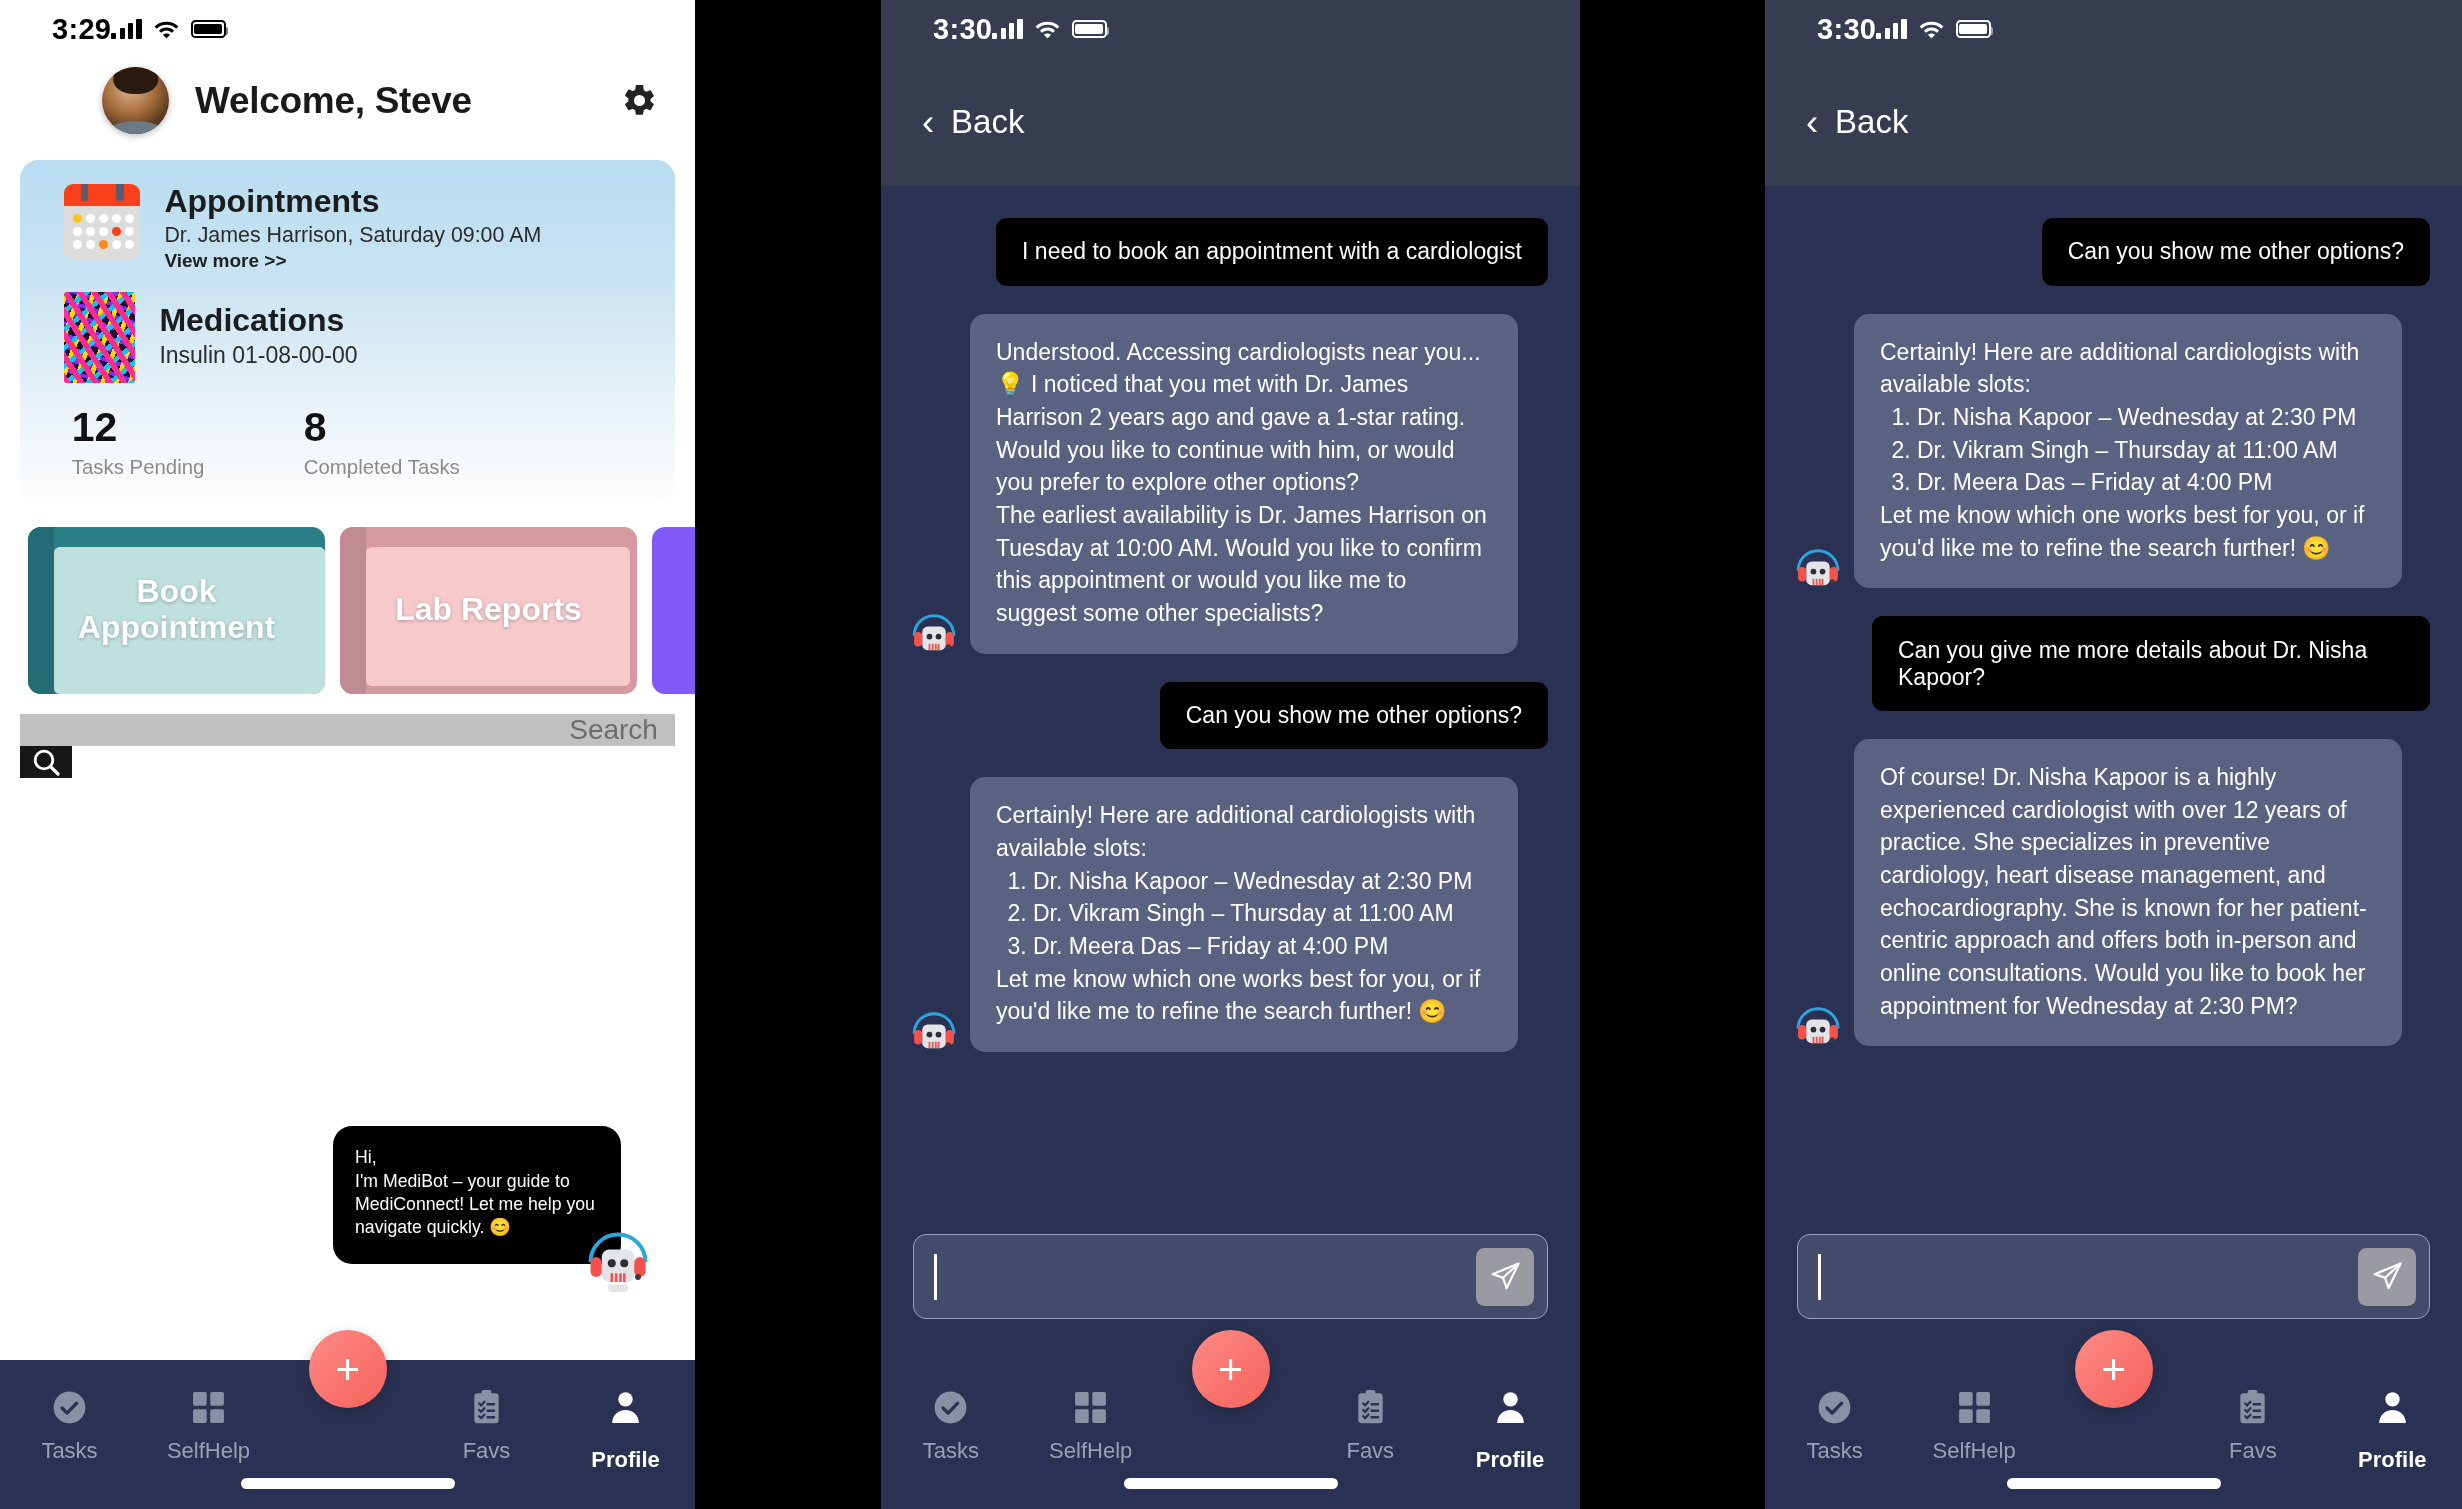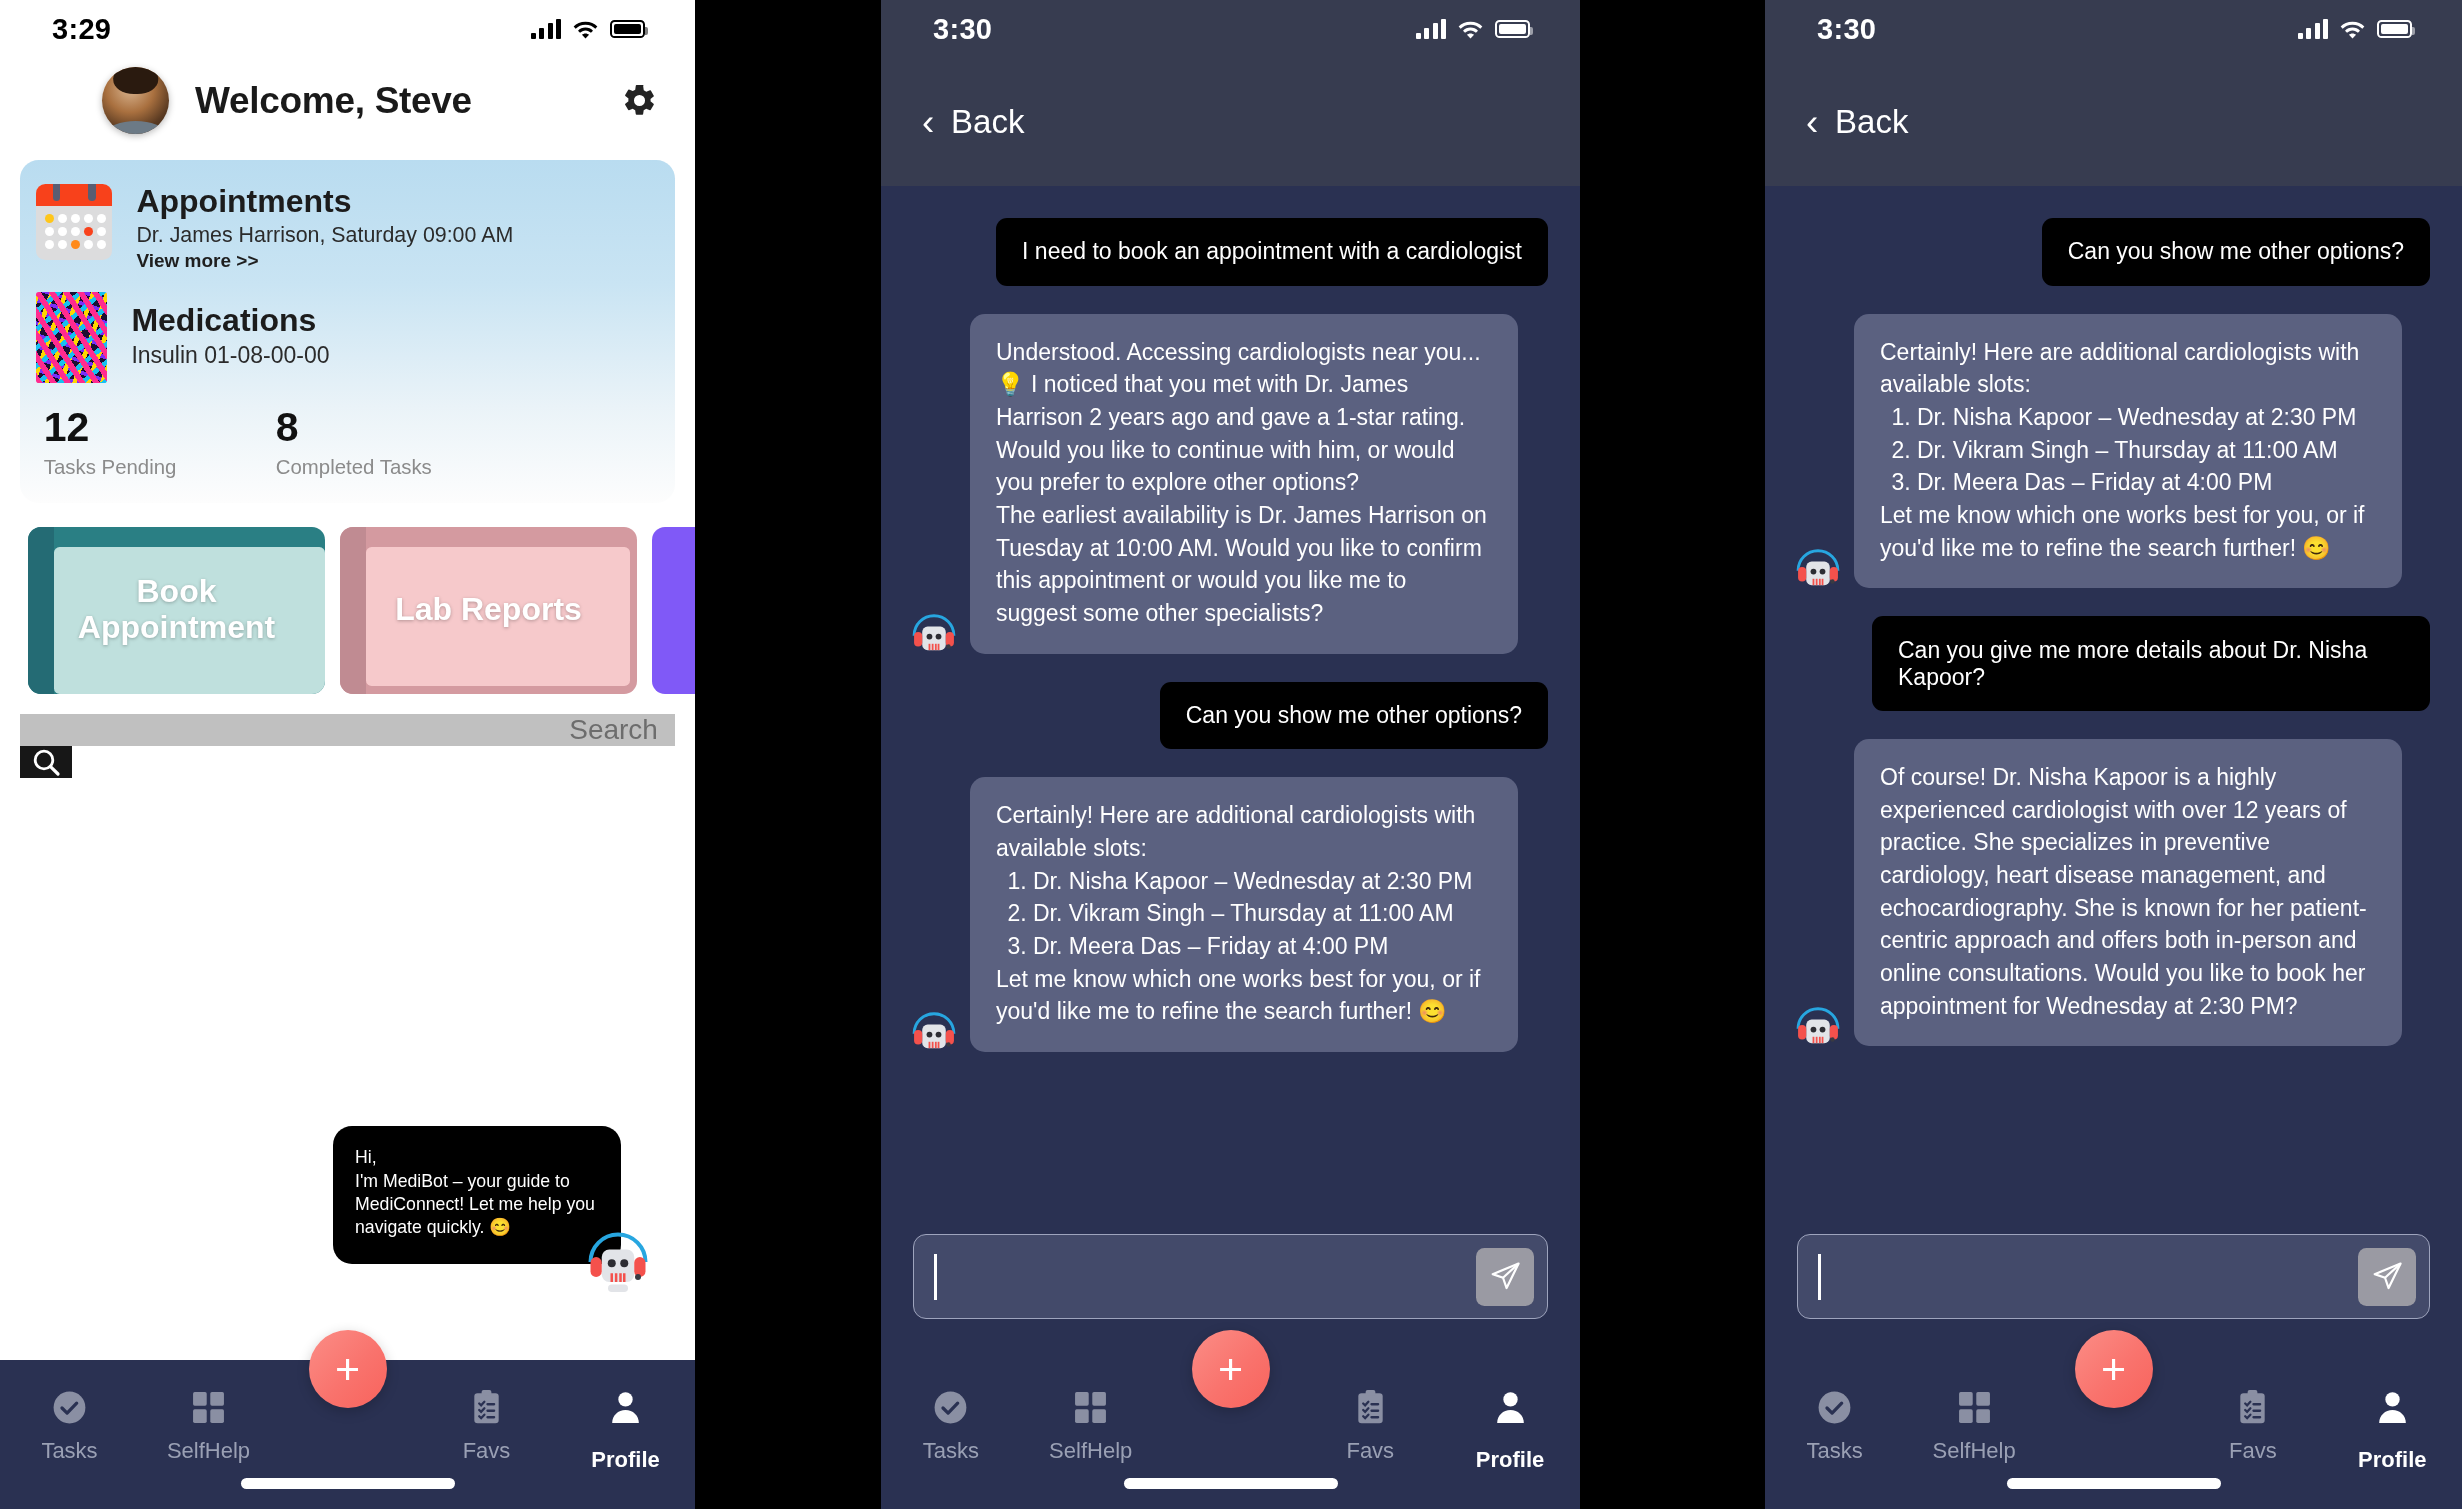--- a/index.html
+++ b/index.html
@@ -13,21 +13,21 @@
 
   
   .phone { position: absolute; top: 0; height: 1509px; overflow: hidden; }
   #phone1 { left: 0;    width: 695px; background: #fff; }
   #phone2 { left: 881px; width: 699px; background: #2a3152; }
   #phone3 { left: 1765px; width: 697px; background: #2a3152; }
 
   
   .statusbar {
     position: relative; height: 58px;
-    display: flex; align-items: center; justify-content: space-between;
+    display: flex; align-items: center; 
     padding: 0 50px 0 52px;
   }
   .sb-time { font-size: 29px; font-weight: bold; letter-spacing: 0.3px; }
   .sb-icons { display: flex; align-items: center; gap: 12px; }
   .sig { display: flex; align-items: flex-end; gap: 3.3px; height: 20.4px; }
   .sig i { display: block; width: 5.1px; border-radius: 0.9px; }
   .sig i:nth-child(1) { height: 6.5px; }
   .sig i:nth-child(2) { height: 11px; }
   .sig i:nth-child(3) { height: 16px; }
   .sig i:nth-child(4) { height: 20.4px; }
@@ -59,21 +59,21 @@
     background:#2a1a0f;border-radius:50% 50% 46% 46%;}
   .avatar::after{content:"";position:absolute;left:50%;bottom:-16%;width:86%;height:36%;transform:translateX(-50%);
     background:#6c7a86;border-radius:50% 50% 0 0;}
   .welcome-text { font-size: 37px; font-weight: bold; color: #1a1a1a; margin-left: 26px; letter-spacing: -0.3px; }
   .gear { margin-left: auto; width: 37px; height: 37px; }
   .gear svg { display:block; width:37px; height:37px; }
 
   .info-card {
     margin: 9.3px 20.4px 0 20.4px; border-radius: 18.6px;
     background: linear-gradient(180deg,#b9dcf0 0%,#c9e4f3 36%,#eaf3f8 72%,#fdfdfd 100%);
-    padding: 24px 28px 24px 16px;
+    padding: 24px 28px 24px 44px;
   }
   .card-row { display: flex; align-items: flex-start; gap: 24px; }
   .card-row + .card-row { margin-top: 20.4px; }
   .cal-icon { width: 76px; height: 76px; border-radius: 9.3px; background: #dcdcdd; overflow: hidden; position: relative; flex: none; }
   .cal-icon .top { height: 22px; background: #f8411b; }
   .cal-icon .ring { position:absolute; top:-3.7px; width:7.4px; height:20.4px; border-radius:3.7px; background:#5a5d72;}
   .cal-icon .ring.l{ left: 16.7px;} .cal-icon .ring.r{ right: 16.7px;}
   .cal-icon .dots { display:grid; grid-template-columns:repeat(5,1fr); gap:3.7px; padding:7.4px 8.4px; }
   .cal-icon .dots i { display:block; width:9.3px; height:9.3px; border-radius:50%; background:#fff; }
   .pill-icon {

